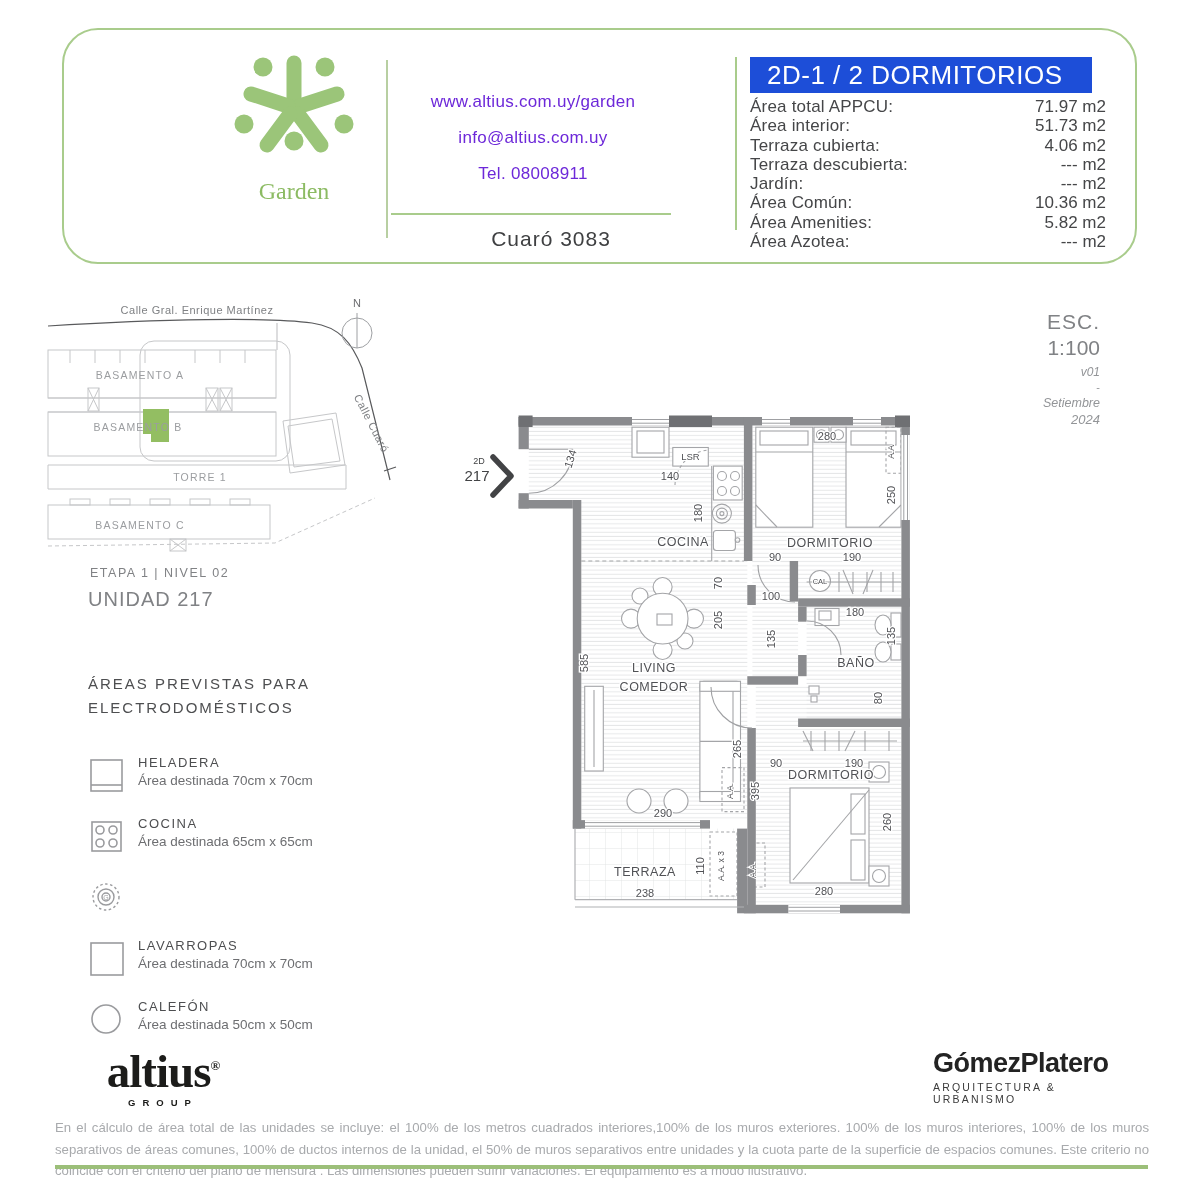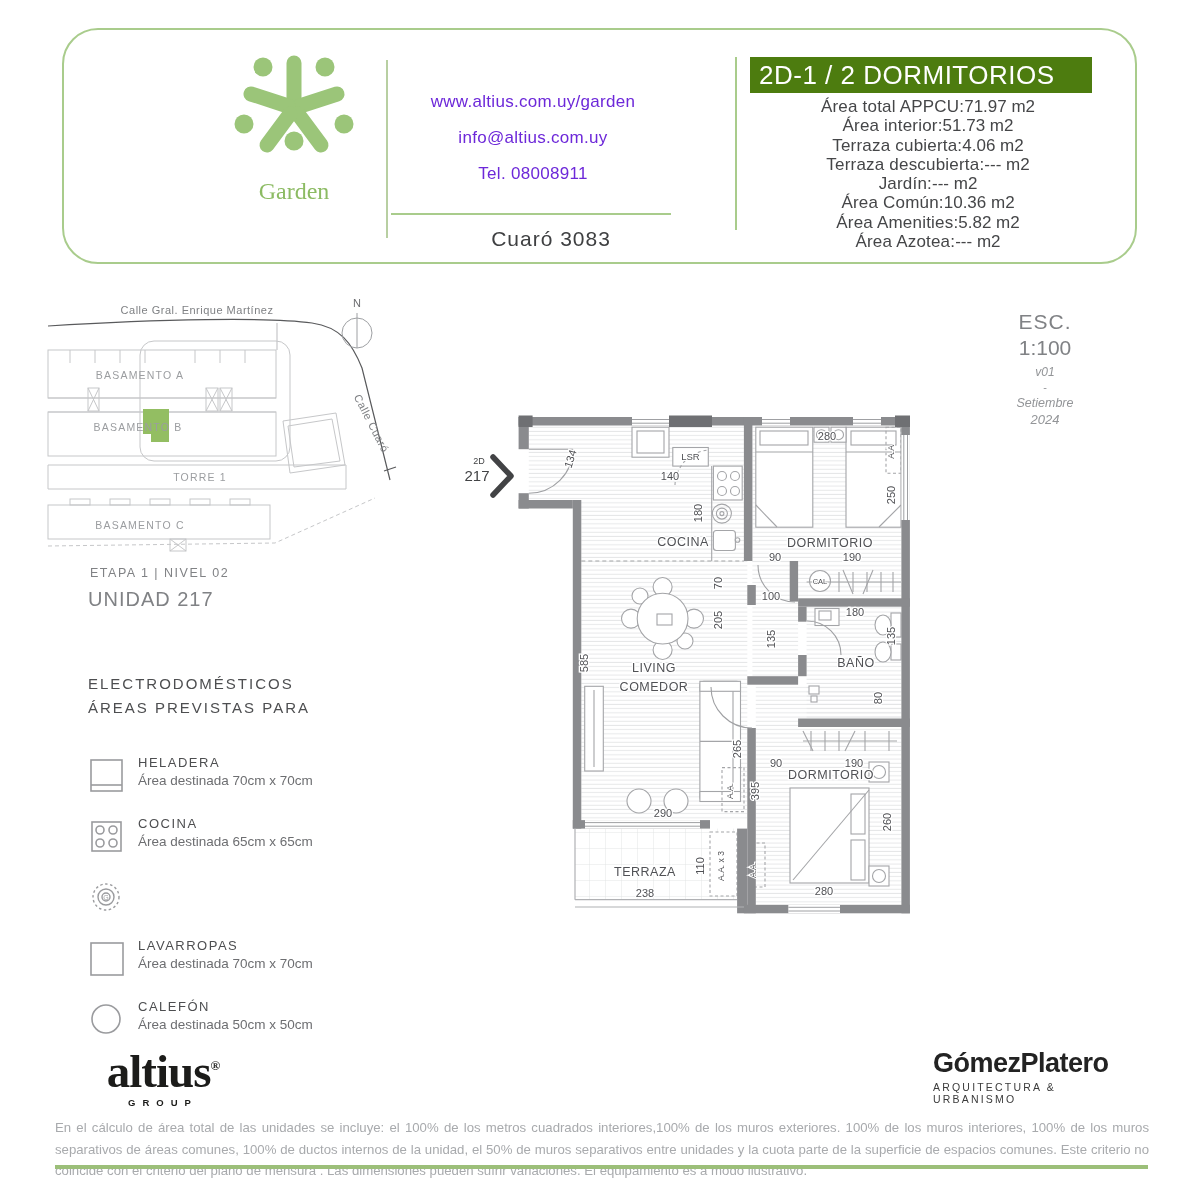--- a/index.html
+++ b/index.html
@@ -12,37 +12,37 @@
   .brand-name{font-size:48px;color:#6a6c6e;letter-spacing:1px;margin-top:2px;}
   .brand-tagline{font-family:"Liberation Serif",serif;font-size:24px;color:#8cbb63;margin-top:2px;}
   .vdiv1{position:absolute;left:322px;top:30px;width:1.5px;height:178px;background:#b8cfa2;}
   .contact{position:absolute;left:333px;top:0;width:272px;text-align:center;}
   .contact .line{position:absolute;width:100%;font-size:17px;color:#6d28d9;letter-spacing:.3px;}
   .c1{top:62px;} .c2{top:98px;} .c3{top:134px;}
   .hgreen{position:absolute;left:327px;top:183px;width:280px;height:1.5px;background:#a9cc8c;}
   .address{position:absolute;left:351px;top:197px;width:272px;text-align:center;font-size:21px;color:#3f4042;letter-spacing:1px;}
   .vdiv2{position:absolute;left:671px;top:27px;width:1.5px;height:173px;background:#a9cc8c;}
   .unit-table{position:absolute;left:686px;top:27px;width:356px;}
-  .unit-title{width:342px;height:36px;background:#4d7c0f;color:#fff;font-size:26px;
-              line-height:37px;padding-left:9px;letter-spacing:.5px;box-sizing:border-box;}
+  .unit-title{width:342px;height:36px;background:#1d4ed8;color:#fff;font-size:26px;
+              line-height:37px;padding-left:17px;letter-spacing:.5px;box-sizing:border-box;}
   .rows{margin-top:4px;}
-  .arow{display:flex;justify-content:center;height:19.3px;font-size:17px;color:#454648;}
+  .arow{display:flex;justify-content:space-between;height:19.3px;font-size:17px;color:#454648;}
   .arow .lbl{letter-spacing:.2px;}
   .arow .val{text-align:right;}
   
   .etapa{position:absolute;left:90px;top:566px;font-size:12.5px;letter-spacing:1.5px;color:#808285;}
   .unidad{position:absolute;left:88px;top:588px;font-size:20px;letter-spacing:1px;color:#808285;}
   .legend{position:absolute;left:88px;top:672px;width:280px;}
   .legend-title{font-size:15px;letter-spacing:2px;color:#4d4e50;line-height:24px;}
   .litem{display:flex;margin-top:15px;align-items:flex-start;}
   .licon{width:50px;flex:0 0 50px;padding-top:2px;}
   .lname{font-size:13px;letter-spacing:1.5px;color:#4d4e50;}
   .ldesc{font-size:13.5px;color:#6d6e71;margin-top:3px;}
   
-  .scale-block{position:absolute;left:990px;top:310px;width:110px;text-align:center;color:#808285;}
+  .scale-block{position:absolute;left:990px;top:310px;width:110px;text-align:right;color:#808285;}
   .esc{font-size:21px;letter-spacing:1px;}
   .scaleval{font-size:21px;margin-top:2px;}
   .ver{font-size:12px;font-style:italic;color:#939598;margin-top:5px;}
   .sep{font-size:11px;color:#939598;margin-top:2px;}
   .month{font-size:12.5px;font-style:italic;color:#939598;margin-top:3px;}
   .year{font-size:13px;font-style:italic;color:#939598;margin-top:2px;}
   
   .altius{position:absolute;left:88px;top:1042px;width:150px;text-align:center;color:#1c1c1a;}
   .altius-word{font-family:"Liberation Serif",serif;font-weight:700;font-size:47px;letter-spacing:-1px;line-height:48px;}
   .altius-reg{font-size:13px;vertical-align:super;}
@@ -187,22 +187,22 @@
     <text class="splabel" x="100" y="86">BASAMENTO A</text>
     <text class="splabel" x="98" y="138">BASAMENTO B</text>
     <text class="splabel" x="160" y="188">TORRE 1</text>
     <text class="splabel" x="100" y="236">BASAMENTO C</text>
   </svg>
 
   <div class="etapa">ETAPA 1 | NIVEL 02</div>
   <div class="unidad">UNIDAD 217</div>
 
   <div class="legend">
+    <div class="legend-title">ÁREAS PREVISTAS PARA</div>
     <div class="legend-title">ELECTRODOMÉSTICOS</div>
-    <div class="legend-title">ÁREAS PREVISTAS PARA</div>
     <div style="height:20px"></div>
     <div class="litem">
       <div class="licon"><svg width="40" height="40">
             <g stroke="#9a9b9e" stroke-width="1.6" fill="none">
               <rect x="3" y="3" width="31" height="31"></rect>
               <line x1="3" y1="28" x2="34" y2="28"></line>
             </g>
           </svg></div>
       <div>
           <div class="lname">HELADERA</div>

